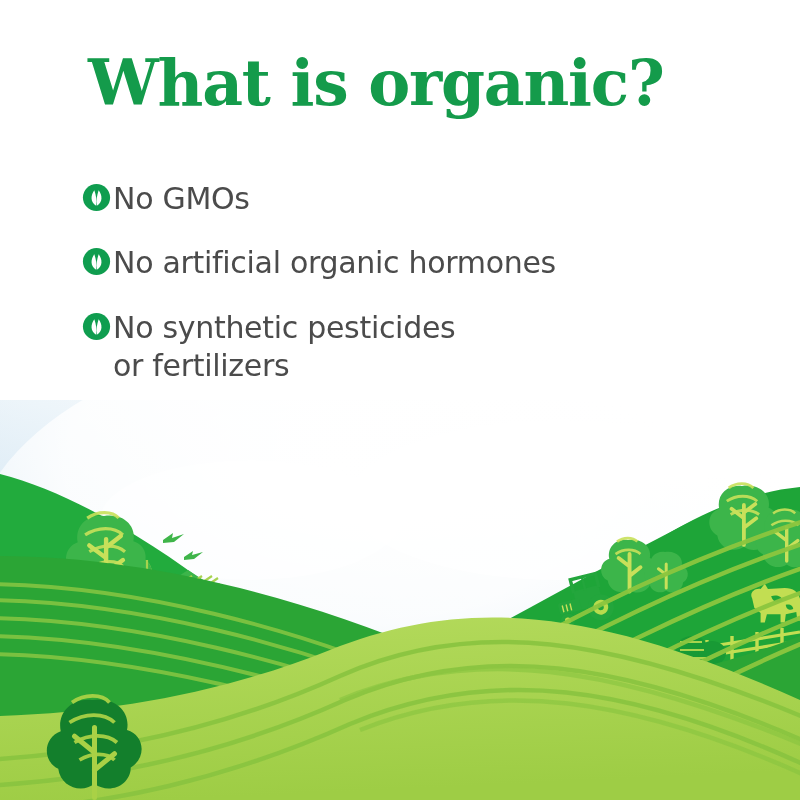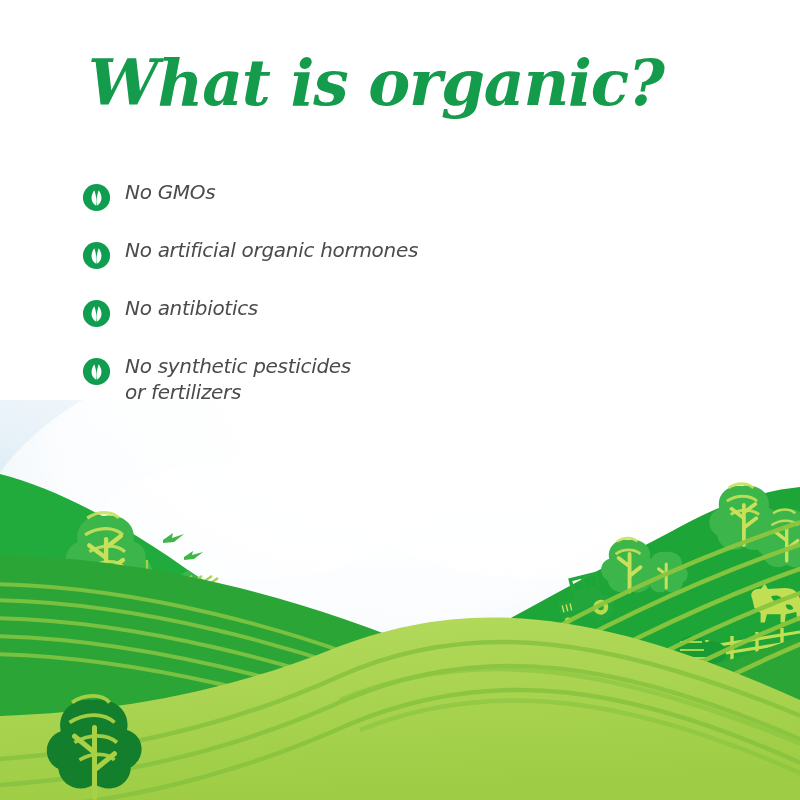--- a/index.html
+++ b/index.html
@@ -7,21 +7,20 @@
     width:800px;height:800px;
     background:#ffffff;
     font-family:"Liberation Sans","DejaVu Sans",sans-serif;
     overflow:hidden;
   }
   #poster{
     position:relative;
     width:800px;height:800px;
     overflow:hidden;
     background:#ffffff;
-    font-style:italic;
   }
   
   #scene{
     position:absolute;
     left:0;top:0;
     width:800px;height:800px;
     z-index:1;
   }
   
   #content{
@@ -59,23 +58,23 @@
     align-items:flex-start;
     margin-bottom:26px;
   }
   .leaf-badge{
     flex:0 0 auto;
     width:29px;height:29px;
     margin-top:3px;
     display:block;
   }
   .benefit-text{
-    margin-left:14px;
+    margin-left:2px;
     font-family:"DejaVu Sans","Liberation Sans",sans-serif;
-    font-size:20px;
+    font-size:30px;
     line-height:1.28;
     color:#4b4b4b;
     letter-spacing:-0.3px;
     white-space:pre-line;
   }
 </style>
 </head>
 <body>
 
 <div id="poster">
@@ -299,28 +298,20 @@
 
       <li class="benefit-item">
         <svg class="leaf-badge" viewBox="0 0 32 32">
           <circle cx="16" cy="16" r="15" fill="#0f9d4f"></circle>
           <path d="M15.6,25 C9,21.5 9.4,13.4 13.6,8 C15.4,13.5 16.6,18.6 15.6,25 Z" fill="#ffffff"></path>
           <path d="M16.4,25 C23,21.5 22.6,13.4 18.4,8 C16.6,13.5 15.4,18.6 16.4,25 Z" fill="#ffffff"></path>
         </svg>
         <span class="benefit-text">No artificial organic hormones</span>
       </li>
 
-      <li class="benefit-item">
-        <svg class="leaf-badge" viewBox="0 0 32 32">
-          <circle cx="16" cy="16" r="15" fill="#0f9d4f"></circle>
-          <path d="M15.6,25 C9,21.5 9.4,13.4 13.6,8 C15.4,13.5 16.6,18.6 15.6,25 Z" fill="#ffffff"></path>
-          <path d="M16.4,25 C23,21.5 22.6,13.4 18.4,8 C16.6,13.5 15.4,18.6 16.4,25 Z" fill="#ffffff"></path>
-        </svg>
-        <span class="benefit-text">No antibiotics</span>
-      </li>
 
       <li class="benefit-item">
         <svg class="leaf-badge" viewBox="0 0 32 32">
           <circle cx="16" cy="16" r="15" fill="#0f9d4f"></circle>
           <path d="M15.6,25 C9,21.5 9.4,13.4 13.6,8 C15.4,13.5 16.6,18.6 15.6,25 Z" fill="#ffffff"></path>
           <path d="M16.4,25 C23,21.5 22.6,13.4 18.4,8 C16.6,13.5 15.4,18.6 16.4,25 Z" fill="#ffffff"></path>
         </svg>
         <span class="benefit-text">No synthetic pesticides
 or fertilizers</span>
       </li>

